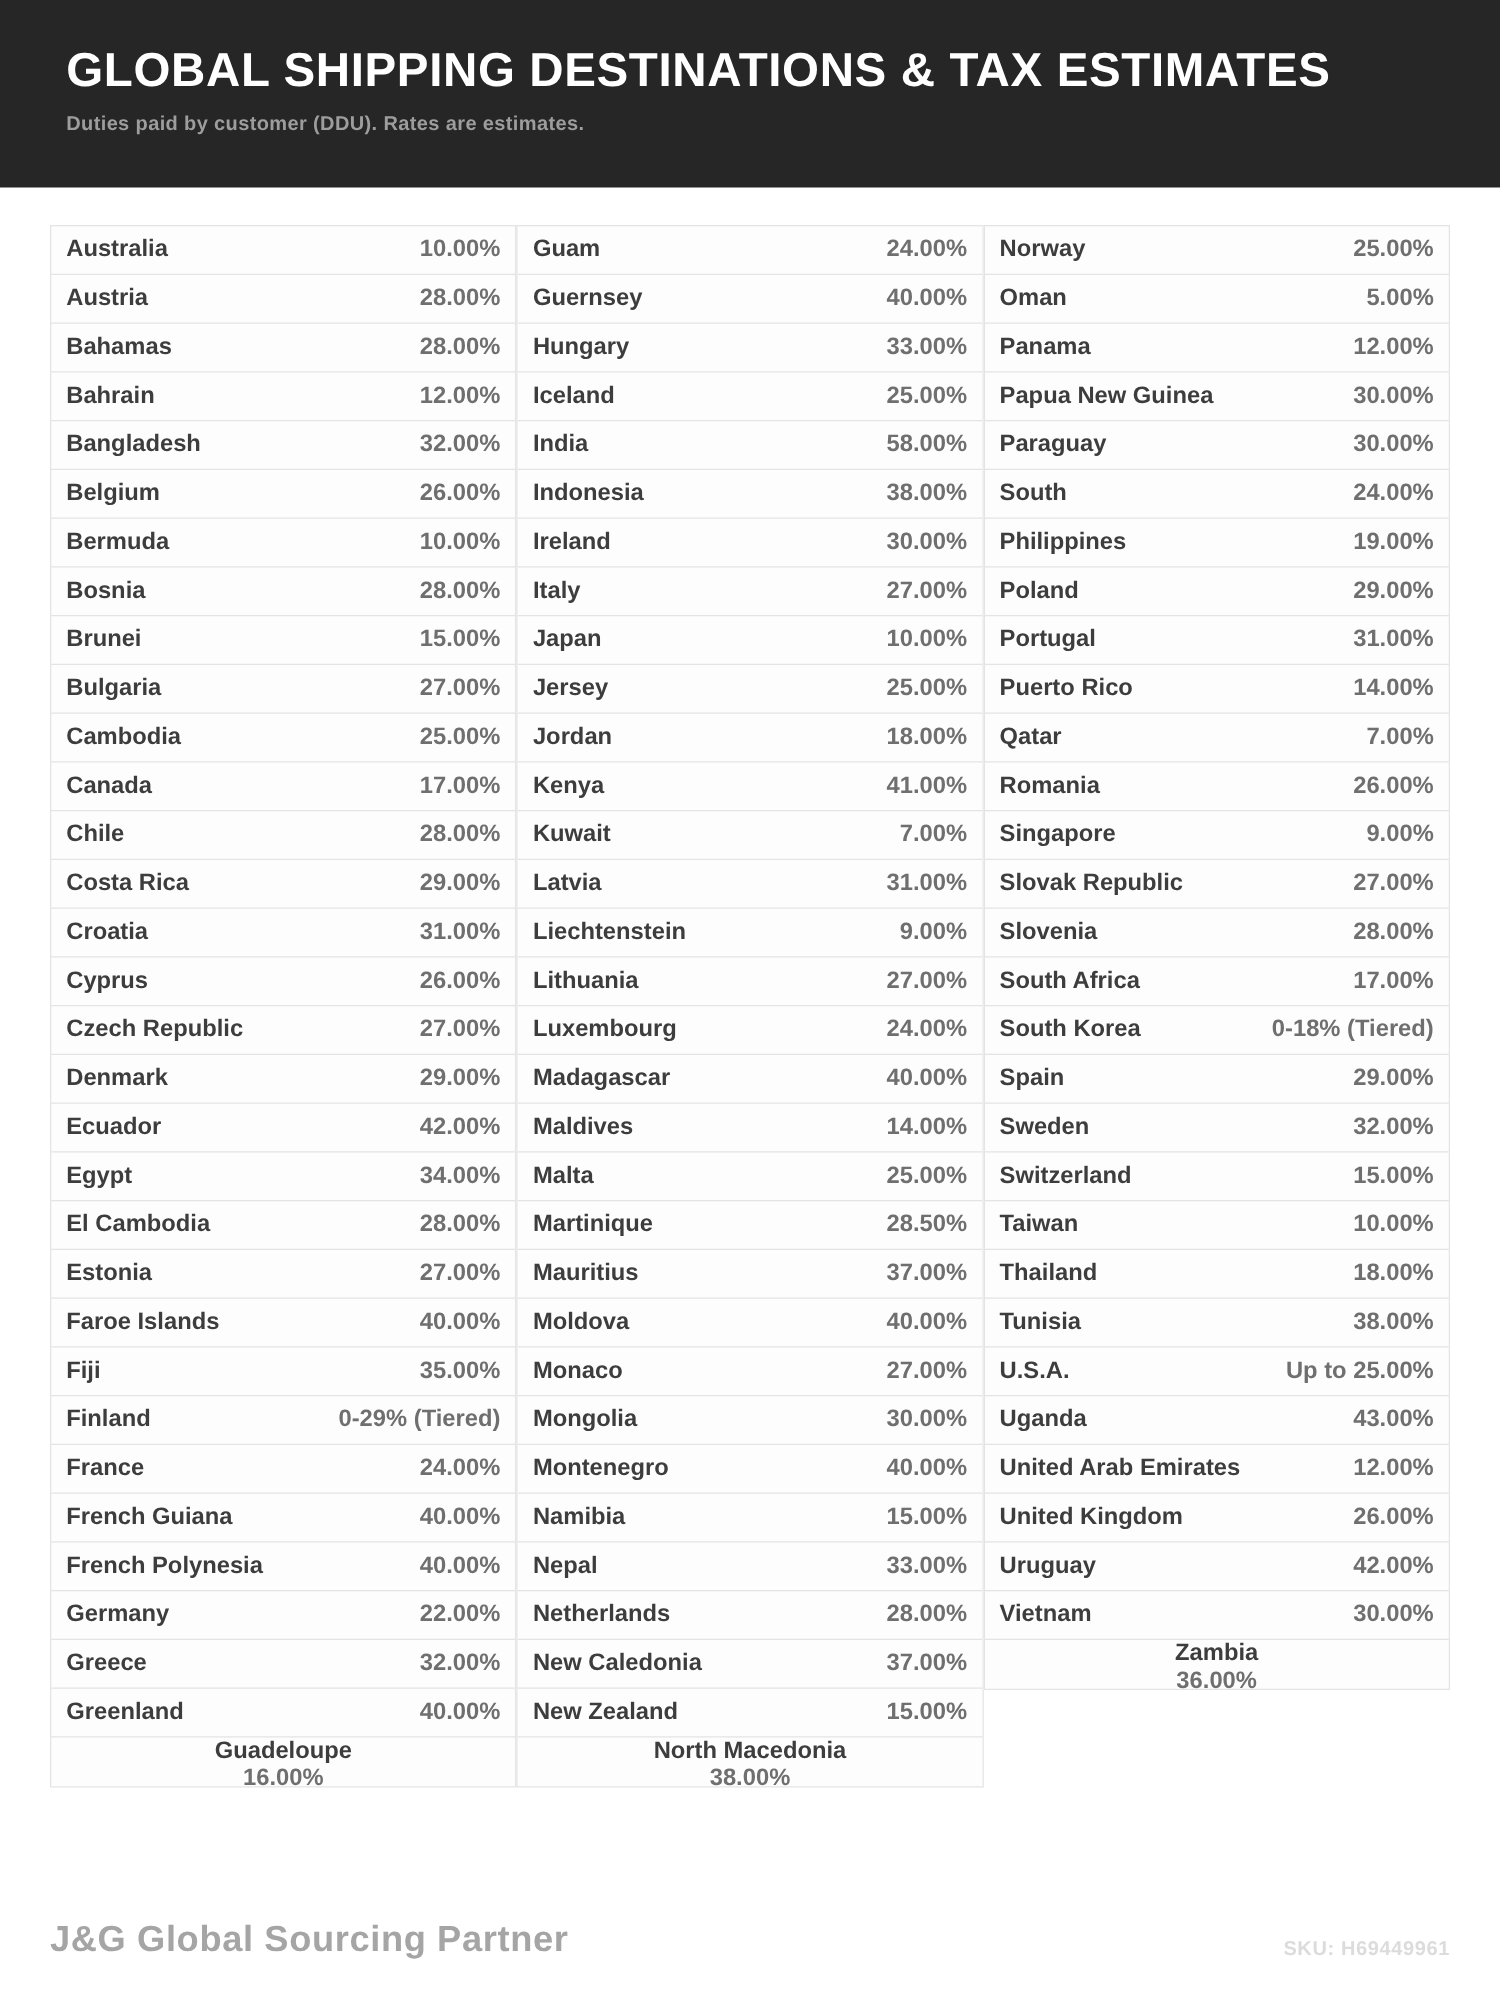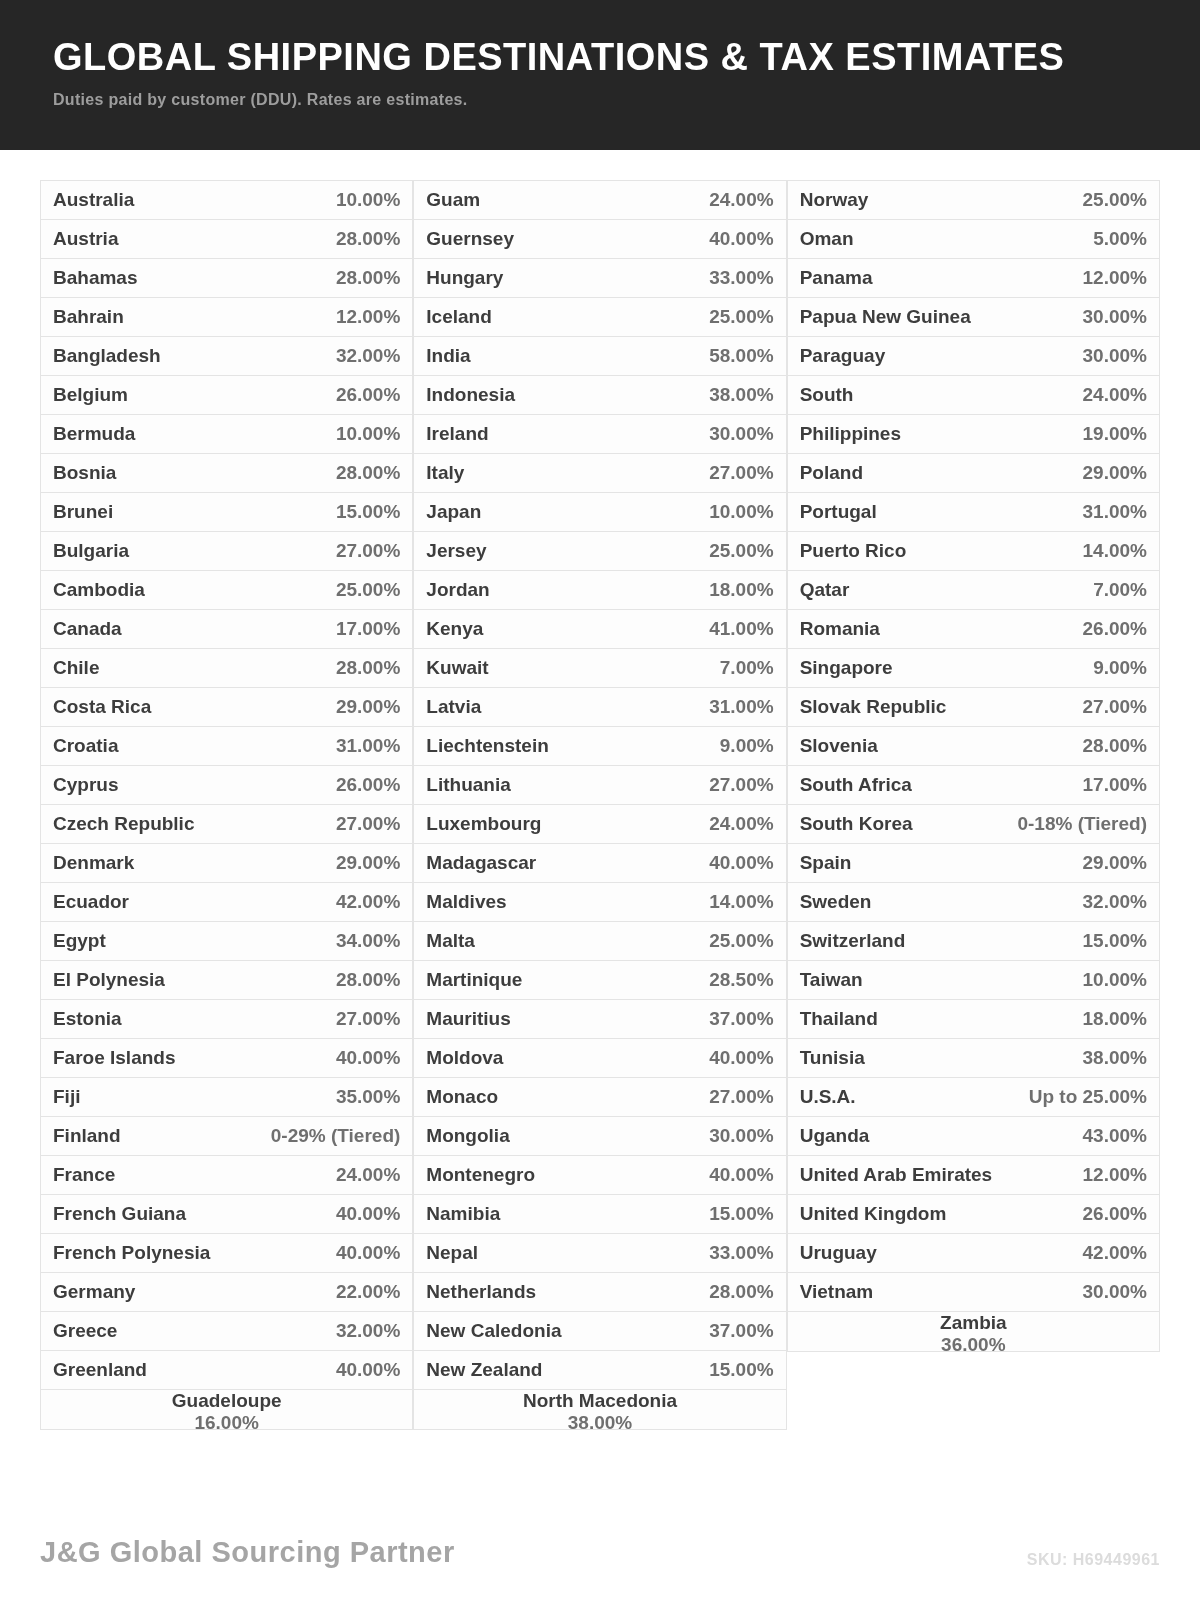--- a/index.html
+++ b/index.html
@@ -178,21 +178,21 @@
         </div>
         <div class="row">
           <span class="country">Ecuador</span>
           <span class="rate">42.00%</span>
         </div>
         <div class="row">
           <span class="country">Egypt</span>
           <span class="rate">34.00%</span>
         </div>
         <div class="row">
-          <span class="country">El Polynesia</span>
+          <span class="country">El Cambodia</span>
           <span class="rate">28.00%</span>
         </div>
         <div class="row">
           <span class="country">Estonia</span>
           <span class="rate">27.00%</span>
         </div>
         <div class="row">
           <span class="country">Faroe Islands</span>
           <span class="rate">40.00%</span>
         </div>

